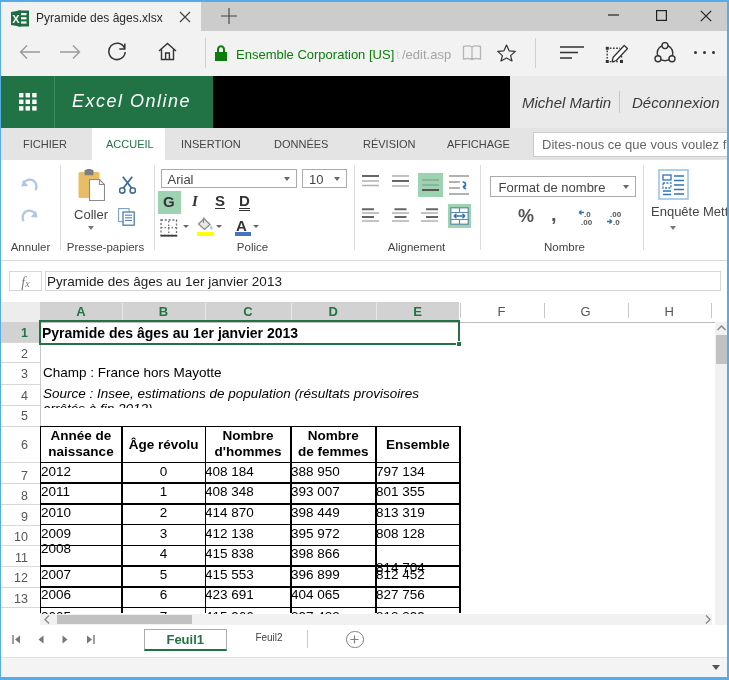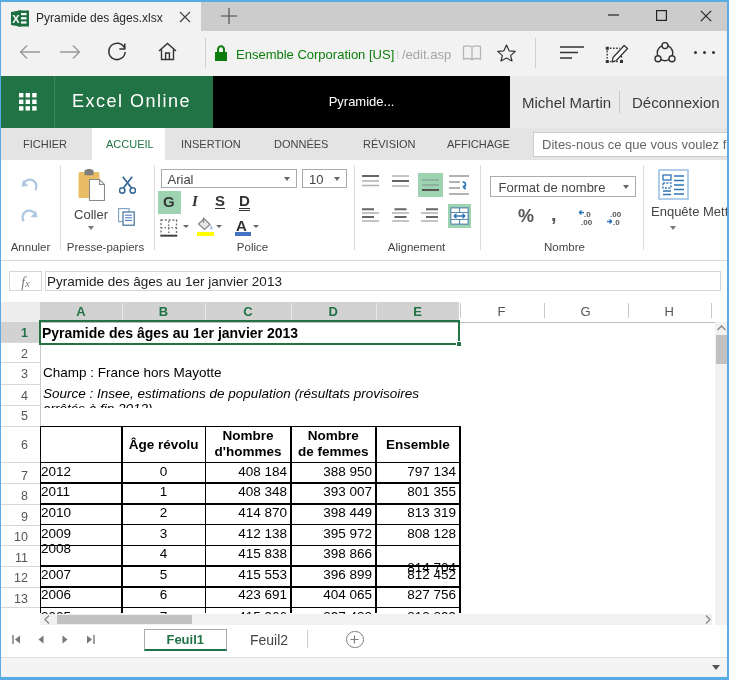--- a/index.html
+++ b/index.html
@@ -8,21 +8,21 @@
   
   #frame{position:absolute;left:0;top:0;width:729px;height:680px;border-top:2px solid #58ace5;border-left:1px solid #58ace5;border-right:2px solid #58ace5;border-bottom:3px solid #58ace5;box-sizing:border-box;z-index:99;pointer-events:none;}
   
   #titlebar{position:absolute;left:0;top:0;width:729px;height:31px;background:#ccc;}
   #tab1{position:absolute;left:1px;top:2px;width:200px;height:29px;background:#f2f2f2;}
   #tabtitle{position:absolute;left:35px;top:9px;font-size:12px;color:#2b2b2b;}
   
   #navbar{position:absolute;left:0;top:31px;width:729px;height:45px;background:#f2f2f2;}
   .vsep{position:absolute;width:1px;background:#d0d0d0;}
   
-  #apphead{position:absolute;left:0;top:76px;width:729px;height:52px;background:#eaeaea;}
+  #apphead{position:absolute;left:0;top:76px;width:729px;height:52px;background:#eaeaea;font-style:italic;}
   #greenblock{position:absolute;left:0;top:0;width:213px;height:52px;background:#217346;}
   #blackblock{position:absolute;left:213px;top:0;width:297px;height:52px;background:#000;}
   
   #ribtabs{position:absolute;left:0;top:128px;width:729px;height:32px;background:#e4e4e4;}
   .rtab{position:absolute;top:0;height:32px;line-height:32px;font-size:11px;color:#444;}
   
   #ribbon{position:absolute;left:0;top:160px;width:729px;height:100px;background:#fff;border-bottom:1px solid #d9d9d9;box-sizing:content-box;}
   .gsep{position:absolute;top:5px;height:85px;width:1px;background:#dcdcdc;}
   .glabel{position:absolute;top:81px;font-size:11.5px;color:#444;text-align:center;}
   .combo{position:absolute;background:#fff;border:1px solid #ababab;box-sizing:border-box;font-size:13px;color:#444;}
@@ -30,21 +30,21 @@
   .grn{background:#9dd3b0;}
   
   #fbar{position:absolute;left:0;top:261px;width:613px;height:41px;background:#fff;}
   .fbox{position:absolute;border:1px solid #d6d6d6;background:#fff;box-sizing:border-box;}
   
   #grid{position:absolute;left:0;top:302px;width:729px;height:378px;background:#fff;}
   .colhdr{position:absolute;top:0;height:19.5px;text-align:center;font-size:13px;color:#555;line-height:20px;}
   .colsel{background:#d2d2d2;color:#217346;font-weight:bold;}
   .rowhdr{position:absolute;left:0;width:28px;text-align:right;font-size:12.5px;color:#555;}
   .cell{position:absolute;font-size:13.5px;color:#000;white-space:nowrap;}
-  .num{text-align:right;}
+  .num{text-align:left;}
   
   .sbtrack{position:absolute;background:#f1f1f1;}
   .sbthumb{position:absolute;background:#c1c1c1;}
 </style></head>
 <body>
 <div id="win">
   <div id="titlebar"></div>
   <div id="tab1">
     <span id="tabtitle">Pyramide des âges.xlsx</span>
     <svg class="abs" style="left:10px;top:8px" width="18" height="17" viewBox="0 0 18 17">
@@ -140,21 +140,20 @@
         <rect x="0" y="6.6" width="4.4" height="4.4"></rect>
             <rect x="6.6" y="6.6" width="4.4" height="4.4"></rect>
             <rect x="13.2" y="6.6" width="4.4" height="4.4"></rect>
         <rect x="0" y="13.2" width="4.4" height="4.4"></rect>
             <rect x="6.6" y="13.2" width="4.4" height="4.4"></rect>
             <rect x="13.2" y="13.2" width="4.4" height="4.4"></rect>
       </g>
         </svg>
     </div>
     <span class="abs" style="left:72px;top:15px;font-size:18px;color:#fff;letter-spacing:1.5px">Excel Online</span>
-    <span class="abs" style="left:213px;top:0;width:297px;height:52px;text-align:center;line-height:52px;font-size:13px;color:#fff">Pyramide...</span>
     <span class="abs" style="left:522px;top:18px;font-size:15px;color:#3a3a3a">Michel Martin</span>
     <div class="abs" style="left:619px;top:15px;width:1px;height:22px;background:#c8c8c8"></div>
     <span class="abs" style="left:632px;top:18px;font-size:15px;color:#3a3a3a">Déconnexion</span>
   </div>
   <div id="ribtabs">
     <div class="abs" style="left:92px;top:0;width:73px;height:32px;background:#fff"></div>
     <span class="rtab" style="left:23px">FICHIER</span>
     <span class="rtab" style="left:106px;color:#217346">ACCUEIL</span>
     <span class="rtab" style="left:181px">INSERTION</span>
     <span class="rtab" style="left:274px">DONNÉES</span>
@@ -383,20 +382,21 @@
       <div class="abs" style="left:0;top:35.9px;width:421px;height:1.6px;background:#000"></div>
       <div class="abs" style="left:0;top:56.6px;width:421px;height:1.6px;background:#000"></div>
       <div class="abs" style="left:0;top:77.3px;width:421px;height:1.6px;background:#000"></div>
       <div class="abs" style="left:0;top:98px;width:421px;height:1.6px;background:#000"></div>
       <div class="abs" style="left:0;top:118.7px;width:421px;height:1.6px;background:#000"></div>
       <div class="abs" style="left:0;top:139.4px;width:421px;height:1.6px;background:#000"></div>
       <div class="abs" style="left:0;top:160.1px;width:421px;height:1.6px;background:#000"></div>
       <div class="abs" style="left:0;top:180.8px;width:421px;height:1.6px;background:#000"></div>
     </div>
 
+    <div class="cell" style="left:40px;top:126px;width:82px;text-align:center;font-weight:bold;line-height:16px;white-space:normal">Année de<br>naissance</div>
     <div class="cell" style="left:121.7px;top:134.7px;width:84px;text-align:center;font-weight:bold">Âge révolu</div>
     <div class="cell" style="left:205px;top:126px;width:86px;text-align:center;font-weight:bold;line-height:16px;white-space:normal">Nombre<br>d'hommes</div>
     <div class="cell" style="left:290.7px;top:126px;width:85px;text-align:center;font-weight:bold;line-height:16px;white-space:normal">Nombre<br>de femmes</div>
     <div class="cell" style="left:375.8px;top:134.7px;width:84px;text-align:center;font-weight:bold">Ensemble</div>
 
     <div class="cell" style="left:41px;top:161.8px">2012</div>
       <div class="cell" style="left:122px;top:161.8px;width:83px;text-align:center">0</div>
       <div class="cell num" style="left:205px;top:161.8px;width:82px">408 184</div>
       <div class="cell num" style="left:291px;top:161.8px;width:81px">388 950</div>
       <div class="cell num" style="left:376px;top:161.8px;width:80px">797 134</div>
@@ -469,21 +469,21 @@
         <path d="M6.5 0.5 L1.5 4.5 L6.5 8.5 Z" fill="#777"></path>
       </svg>
     <svg class="abs" style="left:62px;top:10px" width="7" height="9" viewBox="0 0 7 9">
         <path d="M0.5 0.5 L5.5 4.5 L0.5 8.5 Z" fill="#777"></path>
       </svg>
     <svg class="abs" style="left:87px;top:10px" width="8" height="9" viewBox="0 0 8 9">
         <path d="M0 0.5 L5 4.5 L0 8.5 Z" fill="#777"></path>
         <path d="M7 0 V9" stroke="#777" stroke-width="1.4"></path>
       </svg>
     <div class="abs" style="left:144px;top:3.5px;width:82.5px;height:22px;background:#fff;border:1px solid #ababab;border-bottom:2.5px solid #217346;box-sizing:border-box;text-align:center;line-height:19px;font-size:13px;font-weight:bold;color:#217346">Feuil1</div>
-    <div class="abs" style="left:248px;top:6.5px;width:42px;text-align:center;font-size:14px;color:#444">Feuil2</div>
+    <div class="abs" style="left:248px;top:6.5px;width:42px;text-align:center;font-size:10px;color:#444">Feuil2</div>
     <div class="abs" style="left:306.5px;top:5px;width:1px;height:18px;background:#ccc"></div>
     <div class="abs" style="left:346px;top:5.5px;width:17.5px;height:17.5px;border:1.3px solid #808080;border-radius:50%;box-sizing:border-box"></div>
     <svg class="abs" style="left:350px;top:9.5px" width="9" height="9" viewBox="0 0 9 9">
         <path d="M4.5 0.5 V8.5 M0.5 4.5 H8.5" stroke="#808080" stroke-width="1.2"></path>
       </svg>
   </div>
 
   <div class="abs" style="left:0;top:656.5px;width:729px;height:21px;background:#f4f4f4;border-top:1px solid #e0e0e0;box-sizing:border-box">
     <div class="abs" style="left:712px;top:7px;width:0;height:0;border-left:4px solid transparent;border-right:4px solid transparent;border-top:5px solid #555"></div>
   </div>

